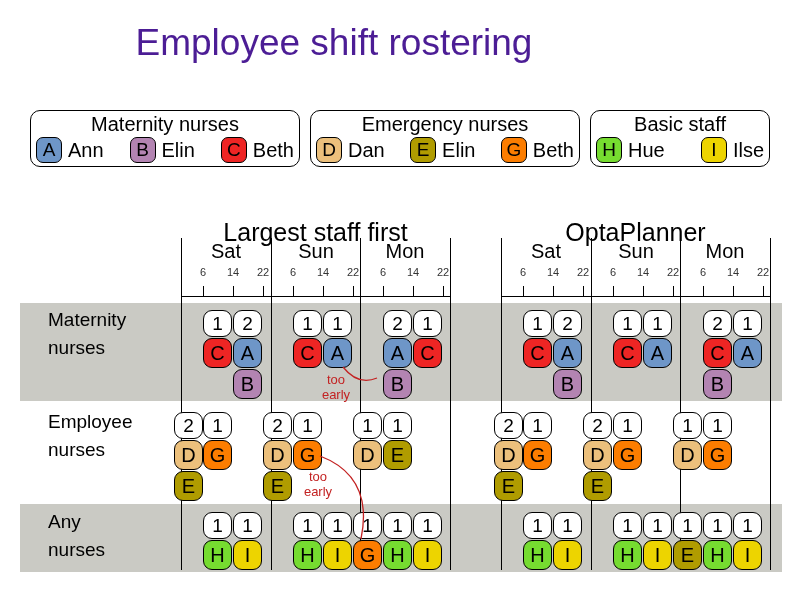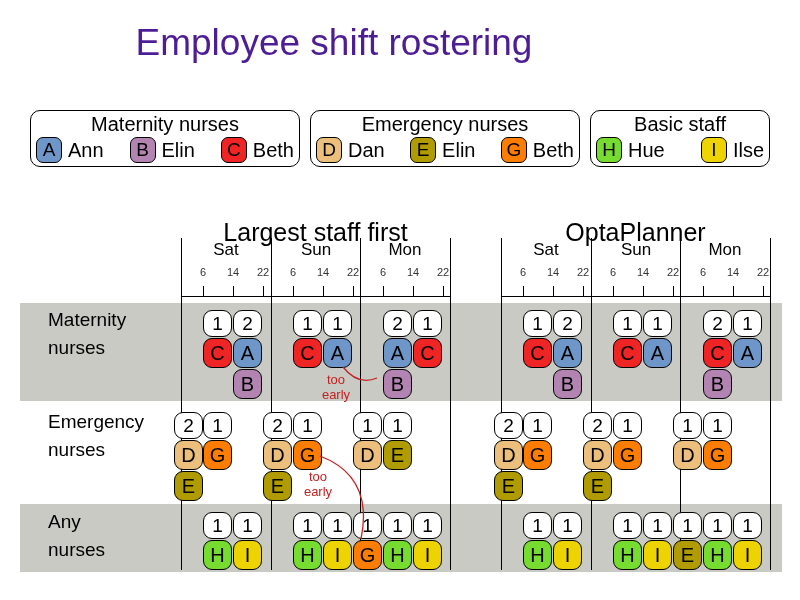--- a/index.html
+++ b/index.html
@@ -8,21 +8,21 @@
   .abs{position:absolute;}
   .page-title{top:22px;left:0;width:668px;text-align:center;font-size:37px;color:#4c1d95;}
   .page-subtitle{top:69px;left:0;width:800px;text-align:center;font-size:13px;color:#000;}
   .legend-box{top:110px;height:57px;border:1.5px solid #000;border-radius:10px;background:#fff;box-sizing:border-box;}
   .legend-title{display:block;text-align:center;font-size:20px;line-height:24px;margin-top:1px;color:#000;}
   .legend-items{display:flex;justify-content:space-between;align-items:center;padding:1px 5px 0 5px;}
   .legend-item{display:flex;align-items:center;gap:6px;}
   .chip{box-sizing:border-box;border:1.5px solid #000;border-radius:7px;width:26px;height:26px;display:flex;align-items:center;justify-content:center;font-size:19px;color:#000;background:#fff;}
   .legend-name{font-size:20px;color:#000;}
   .solver-header{top:218px;width:269px;text-align:center;font-size:25px;color:#000;z-index:3;}
-  .day-label{top:240px;text-align:center;font-size:17px;color:#000;z-index:3;}
+  .day-label{top:240px;text-align:center;font-size:20px;color:#000;z-index:3;}
   .tick-label{top:266px;width:24px;margin-left:-12px;text-align:center;font-size:11px;color:#333;z-index:3;}
   .tick-mark{top:286px;width:1px;height:11px;background:#000;z-index:3;}
   .axis-line{top:296px;height:1px;background:#000;z-index:3;}
   .vline{top:238px;width:1px;height:332px;background:#000;z-index:2;}
   .band{left:20px;width:762px;z-index:1;}
   .row-label{left:48px;font-size:19px;line-height:28px;color:#000;z-index:3;}
   .shift{z-index:4;width:29px;}
   .reqbox,.nursebox{position:absolute;left:0;width:29px;box-sizing:border-box;border:1.5px solid #000;border-radius:9px;display:flex;align-items:center;justify-content:center;color:#000;}
   .reqbox{height:27px;background:#fff;font-size:19px;top:0;}
   .nursebox{height:30px;font-size:20px;}
@@ -82,21 +82,21 @@
           <span class="legend-name">Ilse</span>
         </div>
       </div>
   </div>
 
   <div id="schedule">
       <div class="abs band" style="top: 303px; height: 98px; background: rgb(202, 202, 196);"></div>
       <div class="abs row-label" style="top: 306px; white-space: pre-line;">Maternity
 nurses</div>
       <div class="abs band" style="top: 401px; height: 103px; background: rgb(255, 255, 255);"></div>
-      <div class="abs row-label" style="top: 408px; white-space: pre-line;">Emergency
+      <div class="abs row-label" style="top: 408px; white-space: pre-line;">Employee
 nurses</div>
       <div class="abs band" style="top: 504px; height: 68px; background: rgb(202, 202, 196);"></div>
       <div class="abs row-label" style="top: 508px; white-space: pre-line;">Any
 nurses</div>
       <div class="abs solver-header" style="left: 181px;">Largest staff first</div>
       <div class="abs vline" style="left: 181px;"></div>
       <div class="abs vline" style="left: 271px;"></div>
       <div class="abs vline" style="left: 360px;"></div>
       <div class="abs vline" style="left: 450px;"></div>
       <div class="abs axis-line" style="left: 181px; width: 269px;"></div>

